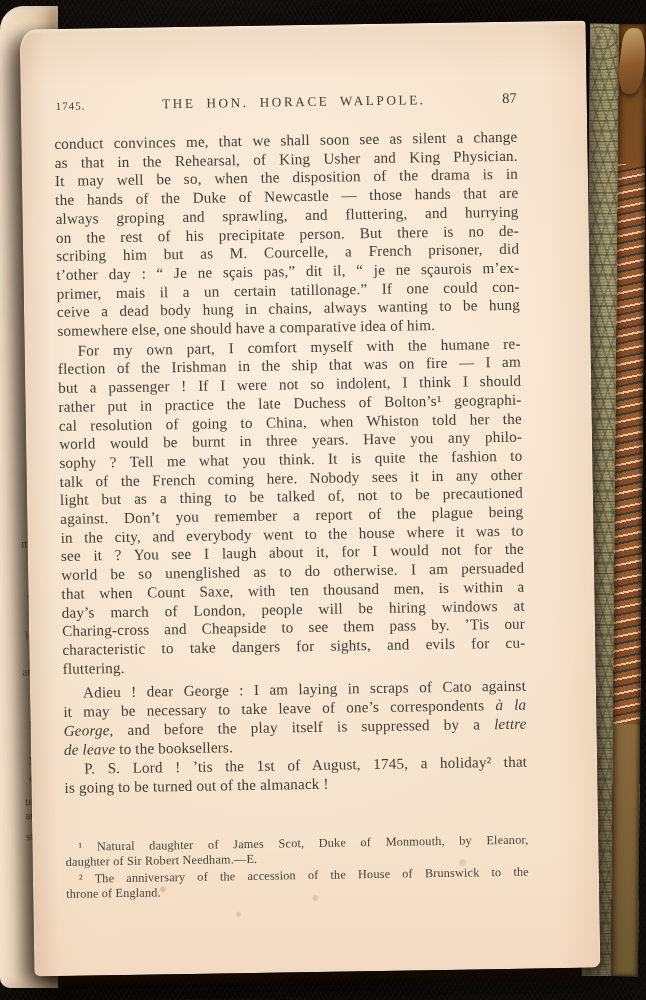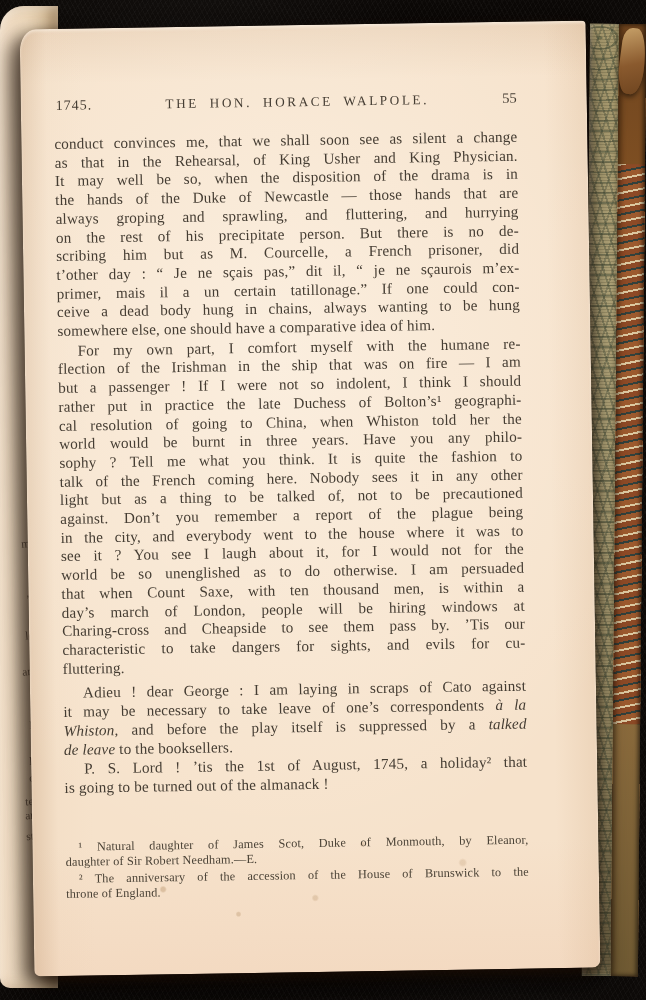--- a/index.html
+++ b/index.html
@@ -84,21 +84,21 @@
       linear-gradient(270deg, rgba(205,165,125,0.22) 0, rgba(255,255,255,0) 42px),
       linear-gradient(0deg, rgba(232,185,155,0.20) 0, rgba(255,255,255,0) 130px),
       linear-gradient(180deg, rgba(200,165,130,0.25) 0, rgba(255,255,255,0) 55px);
     box-shadow:
       -10px 6px 16px rgba(30,15,5,0.55),
       5px 4px 10px rgba(30,15,5,0.40),
       0 16px 30px rgba(0,0,0,0.6),
       inset 0 2px 3px rgba(255,252,244,0.5);
   }
   .page-header{display:flex;align-items:baseline;margin:0 0 21px 2px;}
-  .header-year{font-size:14px;letter-spacing:1px;}
+  .header-year{font-size:11px;letter-spacing:1px;}
   .header-title{flex:1;text-align:center;font-size:13.2px;letter-spacing:2.6px;word-spacing:5px;}
   .header-pagenum{font-size:14.5px;}
   .body-text{font-size:15.2px;line-height:18.7px;letter-spacing:0.15px;}
   .para{margin:0 0 1px 0;}
   .para.gap{margin-top:6px;}
   .line{text-align:justify;text-align-last:justify;}
   .line.last{text-align-last:left;}
   .line.indent{text-indent:20px;}
   .footnotes{margin-top:42px;font-size:12.3px;line-height:15.6px;color:#4a4236;}
   .footnotes .line.indent{text-indent:13px;}
@@ -148,21 +148,21 @@
     <div class="edge-fore"></div>
     <div class="edge-board">
       <div class="leather-corner"></div>
     </div>
   </div>
 
   <div class="main-page">
     <div class="page-header">
       <span class="header-year">1745.</span>
       <span class="header-title">THE HON. HORACE WALPOLE.</span>
-      <span class="header-pagenum">55</span>
+      <span class="header-pagenum">87</span>
     </div>
     <div class="body-text">
         <div class="para">
           <div class="line"><span>conduct convinces me, that we shall soon see as silent a change</span></div>
           <div class="line"><span>as that in the Rehearsal, of King Usher and King Physician.</span></div>
           <div class="line"><span>It may well be so, when the disposition of the drama is in</span></div>
           <div class="line"><span>the hands of the Duke of Newcastle — those hands that are</span></div>
           <div class="line"><span>always groping and sprawling, and fluttering, and hurrying</span></div>
           <div class="line"><span>on the rest of his precipitate person. But there is no de-</span></div>
           <div class="line"><span>scribing him but as M. Courcelle, a French prisoner, did</span></div>
@@ -187,21 +187,21 @@
           <div class="line"><span>world be so unenglished as to do otherwise. I am persuaded</span></div>
           <div class="line"><span>that when Count Saxe, with ten thousand men, is within a</span></div>
           <div class="line"><span>day’s march of London, people will be hiring windows at</span></div>
           <div class="line"><span>Charing-cross and Cheapside to see them pass by. ’Tis our</span></div>
           <div class="line"><span>characteristic to take dangers for sights, and evils for cu-</span></div>
           <div class="line last"><span>fluttering.</span></div>
         </div>
         <div class="para gap">
           <div class="line indent"><span>Adieu ! dear George : I am laying in scraps of Cato against</span></div>
           <div class="line"><span>it may be necessary to take leave of one’s correspondents </span><em>à la</em></div>
-          <div class="line"><em>Whiston,</em><span> and before the play itself is suppressed by a </span><em>talked</em></div>
+          <div class="line"><em>George,</em><span> and before the play itself is suppressed by a </span><em>lettre</em></div>
           <div class="line last"><em>de leave</em><span> to the booksellers.</span></div>
         </div>
         <div class="para">
           <div class="line indent"><span>P. S. Lord ! ’tis the 1st of August, 1745, a holiday² that</span></div>
           <div class="line last"><span>is going to be turned out of the almanack !</span></div>
         </div>
       </div>
     <div class="footnotes body-text">
         <div class="para">
           <div class="line indent"><span>¹ Natural daughter of James Scot, Duke of Monmouth, by Eleanor,</span></div>

